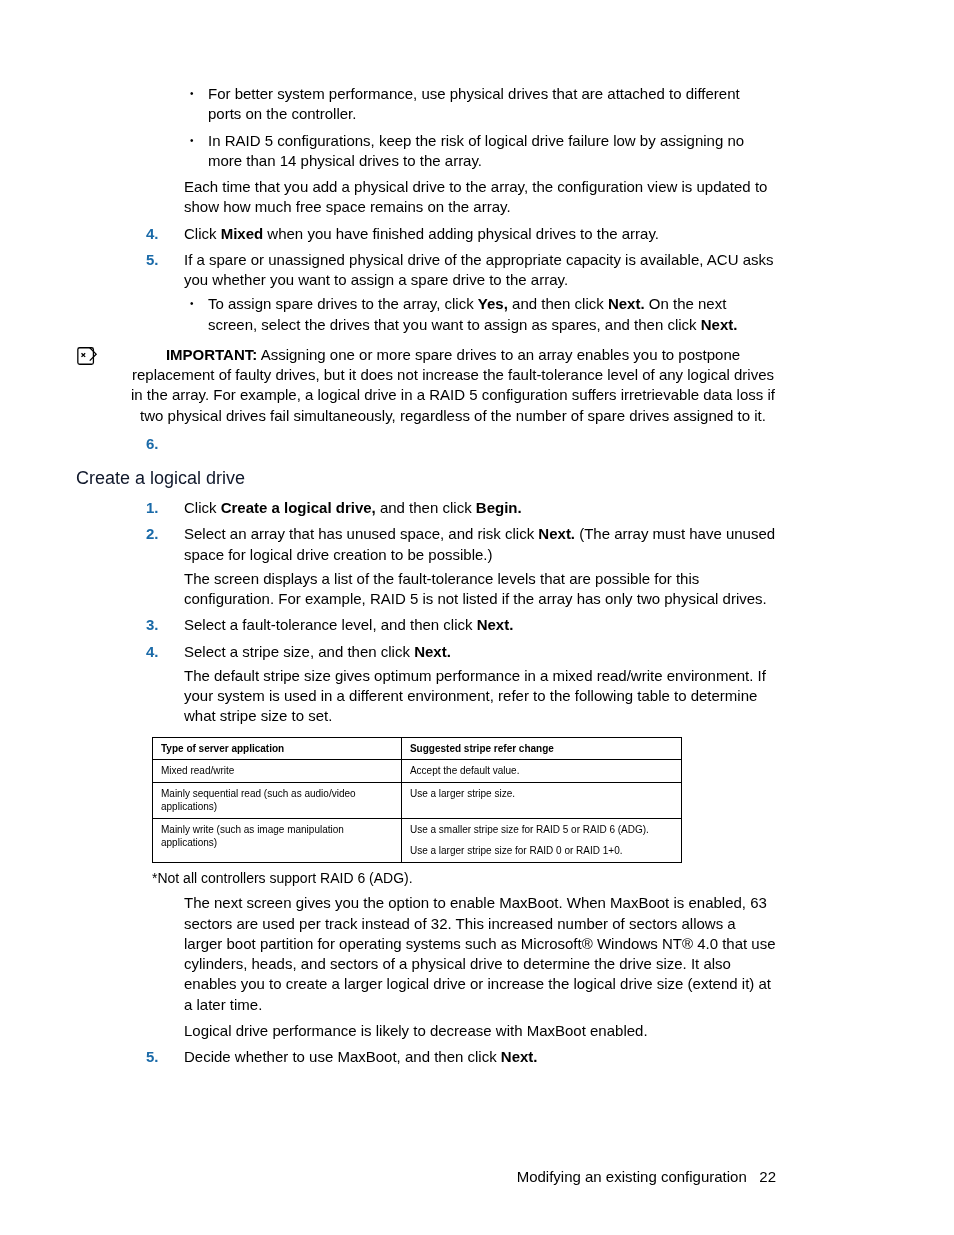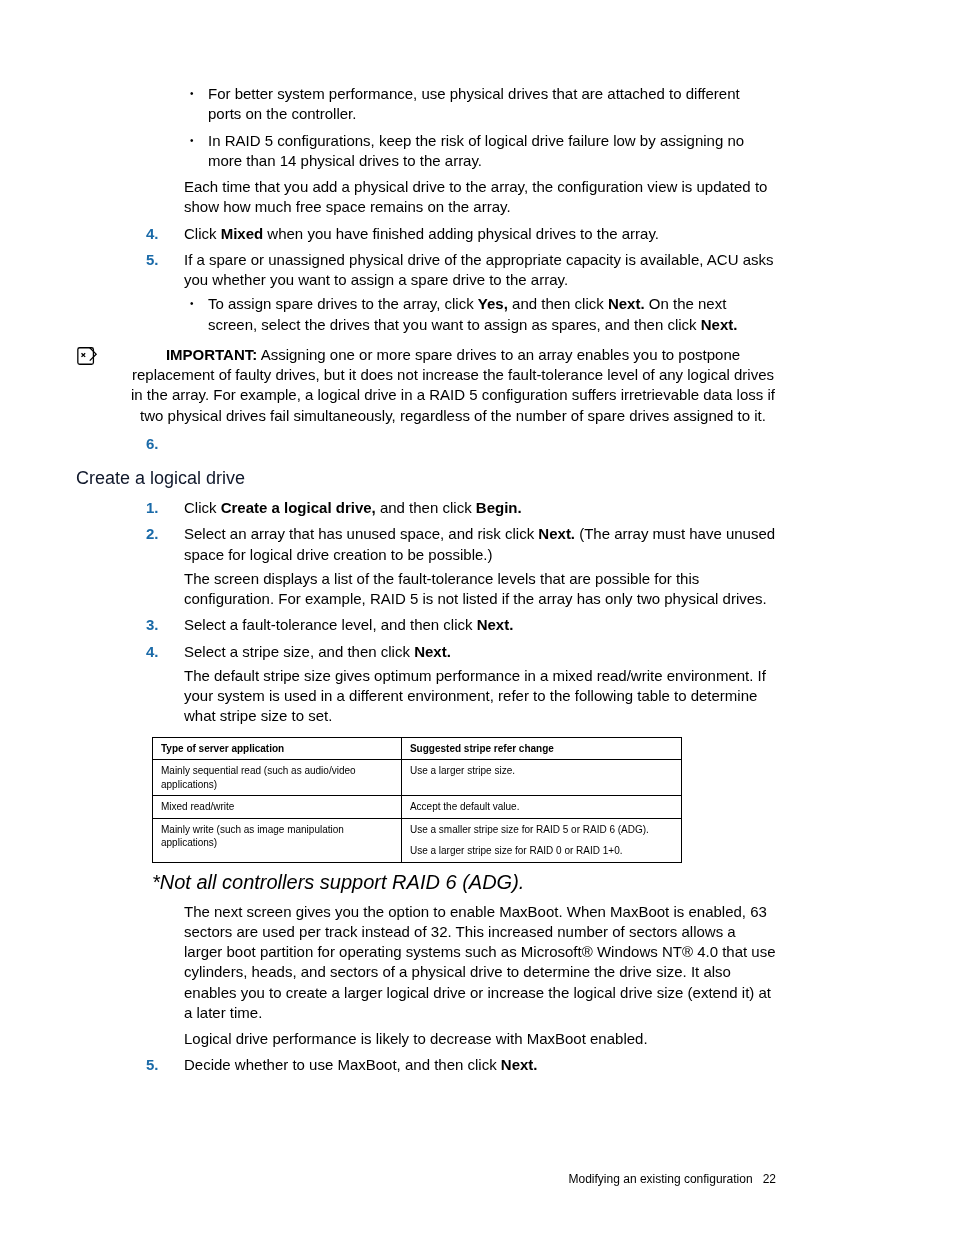--- a/index.html
+++ b/index.html
@@ -18,21 +18,21 @@
     box-sizing: border-box;
     width: 852px;
     height: 1235px;
     padding: 80px 76px 40px 76px;
     position: relative;
   }
   .footer {
     position: absolute;
     bottom: 48px;
     right: 76px;
-    font-size: 12px;
+    font-size: 15px;
   }
   .content { }
   ol.main {
     list-style: none;
     margin: 0;
     padding: 0;
   }
   ol.main > li {
     position: relative;
     padding-left: 108px;
@@ -109,22 +109,21 @@
     vertical-align: top;
   }
   table.stripe th {
     font-weight: 700;
     background: #fff;
   }
   table.stripe col.c1 { width: 240px; }
   table.stripe col.c2 { width: 270px; }
   p.note-after-table {
     margin: 2px 0 6px 76px;
-    font-size: 20px;
-    font-style: italic;
+    font-size: 14px;
   }
   b { font-weight: 700; }
 </style>
 </head>
 <body>
 
 <div class="page">
   <div class="content">
 
     <div style="padding-left:108px; margin-bottom:4px;">
@@ -201,26 +200,26 @@
           <col class="c2">
         </colgroup>
       <thead>
         <tr>
           <th>Type of server application</th>
           <th>Suggested stripe refer change</th>
         </tr>
       </thead>
       <tbody>
         <tr>
+          <td>Mixed read/write</td>
+          <td>Accept the default value.</td>
+        </tr>
+        <tr>
           <td>Mainly sequential read (such as audio/video applications)</td>
           <td>Use a larger stripe size.</td>
-        </tr>
-        <tr>
-          <td>Mixed read/write</td>
-          <td>Accept the default value.</td>
         </tr>
         <tr>
           <td>Mainly write (such as image manipulation applications)</td>
           <td>
             <div>Use a smaller stripe size for RAID 5 or RAID 6 (ADG).</div>
             <div style="margin-top:8px;">Use a larger stripe size for RAID 0 or RAID 1+0.</div>
           </td>
         </tr>
       </tbody>
     </table>

